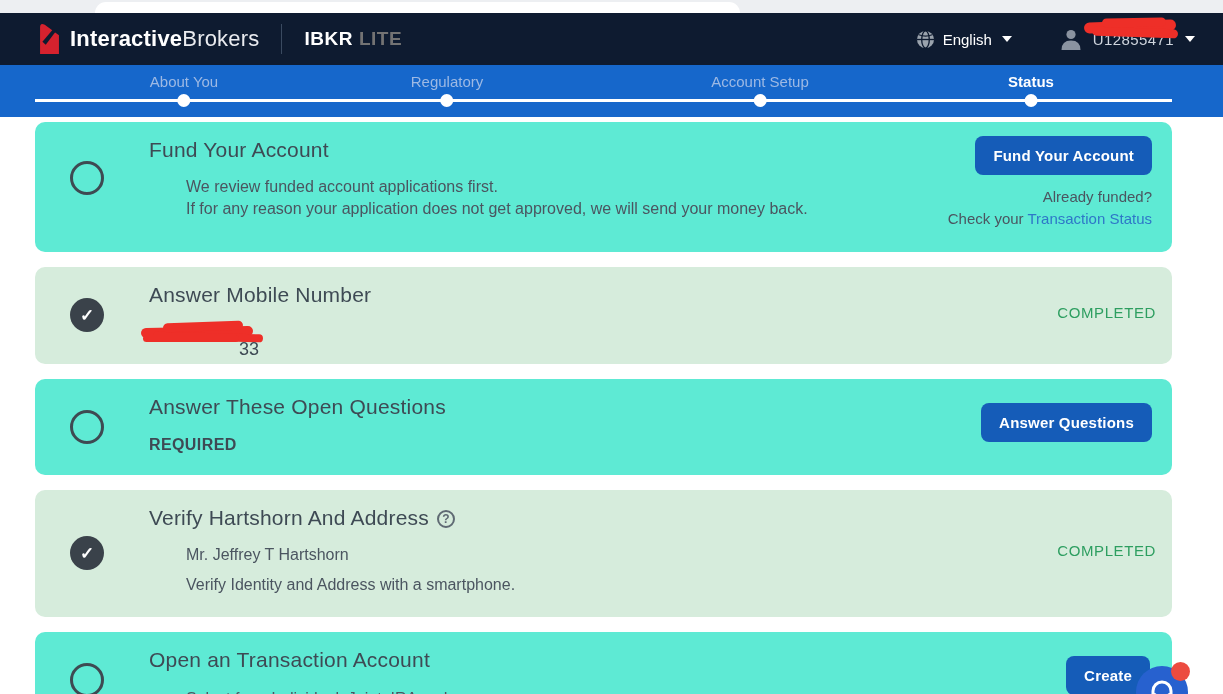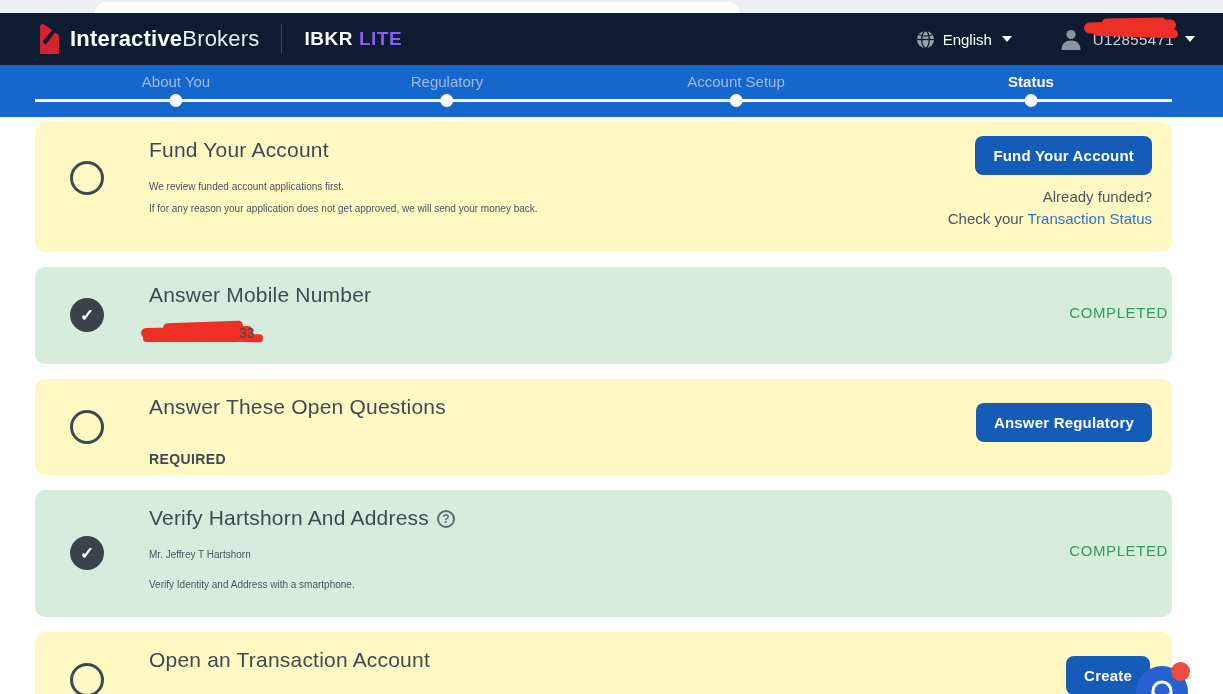--- a/index.html
+++ b/index.html
@@ -15,78 +15,78 @@
   
   .topbar { position:absolute; left:0; top:13px; width:1223px; height:52px;
     background:#0e1b30; display:flex; align-items:center; padding:0 28px 0 38px; }
   .brand { display:flex; align-items:center; gap:9px; cursor:pointer; }
   .brand-text { font-size:22px; color:#fff; letter-spacing:0.2px; }
   .brand-text .bold { font-weight:bold; }
   .brand-text .light { font-weight:normal; color:#e9ebef; }
   .hdr-divider { width:1px; height:30px; background:#3a4a60; margin:0 22px; }
   .product { font-size:19px; font-weight:bold; letter-spacing:0.5px; }
   .product .p1 { color:#fff; }
-  .product .p2 { color:#8b5cf6; margin-left:6px; }
+  .product .p2 { color:#737373; margin-left:6px; }
   .hdr-spacer { flex:1; }
   .lang { display:flex; align-items:center; gap:8px; color:#fff; font-size:15px; cursor:pointer; margin-right:46px; }
   .account { position:relative; display:flex; align-items:center; gap:9px; cursor:pointer; }
   .acct-id { font-size:15px; color:#cfd5dd; letter-spacing:0.4px; }
   .caret { width:0; height:0; border-left:5px solid transparent; border-right:5px solid transparent;
     border-top:6px solid #fff; display:inline-block; margin-left:2px; }
 
   
   .scrib { position:absolute; pointer-events:none; }
   .scrib i { position:absolute; background:#ee2f28; border-radius:8px; display:block; }
   .scrib-acct { left:26px; top:-7px; width:96px; height:24px; }
   .scrib-acct i:nth-child(1){ left:0; top:2px; width:92px; height:11px; transform:rotate(-2deg);}
   .scrib-acct i:nth-child(2){ left:8px; top:9px; width:86px; height:9px; transform:rotate(2deg);}
   .scrib-acct i:nth-child(3){ left:18px; top:-1px; width:64px; height:9px; transform:rotate(-1deg);}
   .scrib-phone { position:relative; width:132px; height:22px; margin:6px 0 0 -8px; }
-  .scrib-phone .tail { position:absolute; left:98px; top:4px; font-size:14px; color:#3e4a54; }
+  .scrib-phone .tail { position:absolute; left:98px; top:18px; font-size:18px; color:#3e4a54; }
   .scrib-phone i:nth-child(1){ left:0; top:6px; width:112px; height:10px; transform:rotate(-1deg);}
   .scrib-phone i:nth-child(2){ left:12px; top:12px; width:110px; height:8px; transform:rotate(1.5deg);}
   .scrib-phone i:nth-child(3){ left:22px; top:1px; width:80px; height:9px; transform:rotate(-2deg);}
   .scrib-phone i:nth-child(4){ left:2px; top:14px; width:96px; height:7px;}
 
   
   .progress { position:absolute; left:0; top:65px; width:1223px; height:52px; background:#1667cb; }
   .progress-line { position:absolute; left:35px; top:34px; width:1137px; height:3px; background:#fff; }
   .step { position:absolute; top:0; transform:translateX(-50%); text-align:center; cursor:pointer; }
   .step-label { font-size:15px; color:#9db9e4; padding-top:8px; white-space:nowrap; }
   .step.active .step-label { color:#fff; font-weight:bold; }
   .step-dot { position:absolute; left:50%; top:29px; transform:translateX(-50%);
     width:13px; height:13px; background:#fff; border-radius:50%; }
 
   
   main { position:absolute; left:0; top:117px; width:1223px; }
   .card { position:relative; margin:0 0 15px 35px; width:1137px; border-radius:10px;
     padding:16px 20px 16px 114px; }
   .card:first-child { margin-top:5px; }
-  .c-blue { background:#fef9c3; }
+  .c-blue { background:#5eead4; }
   .c-green { background:#d6ecdc; }
   .card h2 { font-size:21px; font-weight:normal; color:#3e4a54; margin-bottom:14px; letter-spacing:0.2px; }
-  .card p { font-size:10px; color:#4b5560; line-height:22px; }
+  .card p { font-size:16px; color:#4b5560; line-height:22px;margin-left:37px; }
   .mark { position:absolute; left:35px; width:34px; height:34px; border-radius:50%; }
   .mark.radio { border:3px solid #3e4a52; background:transparent; cursor:pointer; }
   .mark.check { background:#3a424a; color:#fff; font-size:17px; font-weight:bold;
     display:flex; align-items:center; justify-content:center; }
   .card.h1 { height:130px; } .card.h2c { height:97px; } .card.h3 { height:96px; }
   .card.h4 { height:127px; } .card.h5 { height:140px; }
   .card.h1 .mark { top:39px; } .card.h2c .mark { top:31px; } .card.h3 .mark { top:31px; }
   .card.h4 .mark { top:46px; } .card.h5 .mark { top:31px; }
 
   .btn { background:#155cb8; color:#fff; border:none; border-radius:8px; font-family:inherit;
     font-size:15px; font-weight:bold; padding:11px 18px; cursor:pointer; letter-spacing:0.2px; }
   .card-right { position:absolute; right:20px; top:14px; text-align:right; }
   .already { font-size:15px; color:#4b5560; margin-top:13px; }
   .check-line { font-size:15px; color:#4b5560; margin-top:5px; }
   .check-line a { color:#2e77c8; text-decoration:none; cursor:pointer; }
-  .completed { position:absolute; right:4px; font-size:15px; color:#2d9e60; letter-spacing:0.6px;text-align:right; }
+  .completed { position:absolute; right:16px; font-size:15px; color:#2d9e60; letter-spacing:0.6px;text-align:right; }
   .c2 .completed { top:37px; } .c4 .completed { top:52px; }
-  .required { font-size:14px; font-weight:bold; color:#3e4a54; letter-spacing:0.4px; margin-top:32px; }
+  .required { font-size:16px; font-weight:bold; color:#3e4a54; letter-spacing:0.4px; margin-top:17px; }
   .btn-abs3 { position:absolute; right:20px; top:24px; }
   .btn-abs5 { position:absolute; right:22px; top:24px; }
   .help { display:inline-flex; align-items:center; justify-content:center; width:18px; height:18px;
     border:2px solid #5f6a73; border-radius:50%; font-size:12px; font-weight:bold; color:#5f6a73;
     margin-left:8px; vertical-align:2px; cursor:pointer; }
   .name-line { margin-bottom:8px; }
   .partial { margin-top:16px; }
 
   
   .support { position:absolute; left:1136px; top:666px; width:52px; height:52px; border-radius:50%;
@@ -136,29 +136,29 @@
           <i></i>
           <i></i>
           <i></i>
         </span>
       <span class="caret"></span>
     </div>
   </header>
 
   <nav class="progress">
     <div class="progress-line"></div>
-    <div class="step" style="left:176px">
+    <div class="step" style="left:184px">
       <div class="step-label">About You</div>
       <div class="step-dot"></div>
     </div>
     <div class="step" style="left:447px">
       <div class="step-label">Regulatory</div>
       <div class="step-dot"></div>
     </div>
-    <div class="step" style="left:736px">
+    <div class="step" style="left:760px">
       <div class="step-label">Account Setup</div>
       <div class="step-dot"></div>
     </div>
     <div class="step active" style="left:1031px">
       <div class="step-label">Status</div>
       <div class="step-dot"></div>
     </div>
   </nav>
 
   <main>
@@ -188,21 +188,21 @@
           <i></i>
         <span class="tail">33</span>
       </div>
       <div class="completed">COMPLETED</div>
     </section>
 
     <section class="card c-blue h3 c3">
       <span class="mark radio"></span>
       <h2>Answer These Open Questions</h2>
       <div class="required">REQUIRED</div>
-      <button class="btn btn-abs3">Answer Regulatory</button>
+      <button class="btn btn-abs3">Answer Questions</button>
     </section>
 
     <section class="card c-green h4 c4">
       <span class="mark check">✓</span>
       <h2><span>Verify Hartshorn And Address</span><span class="help">?</span></h2>
       <p class="name-line">Mr. Jeffrey T Hartshorn</p>
       <p>Verify Identity and Address with a smartphone.</p>
       <div class="completed">COMPLETED</div>
     </section>
 

